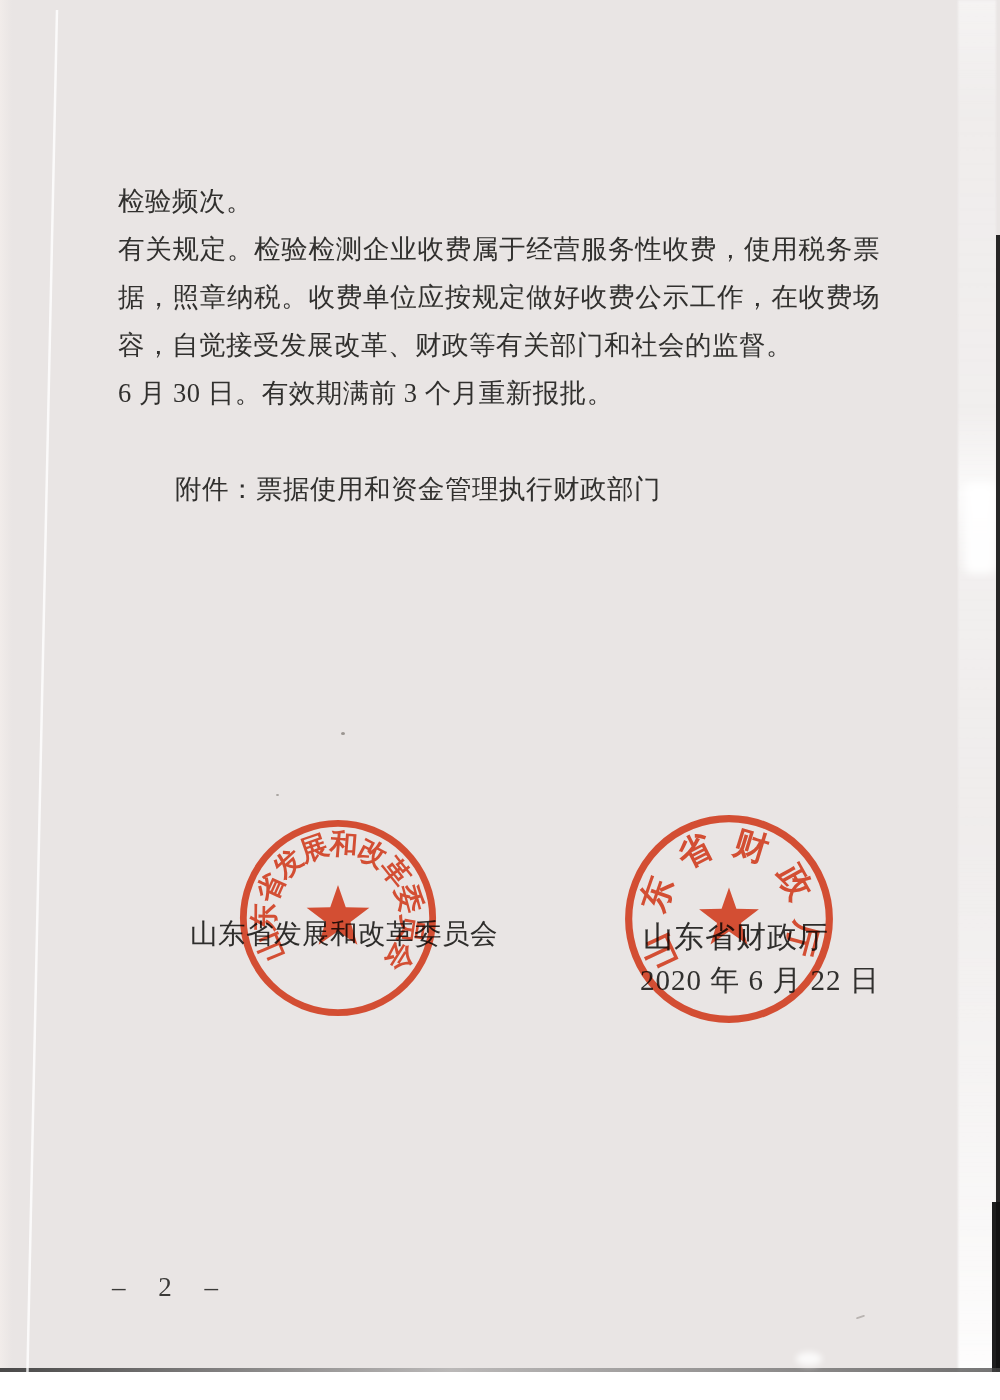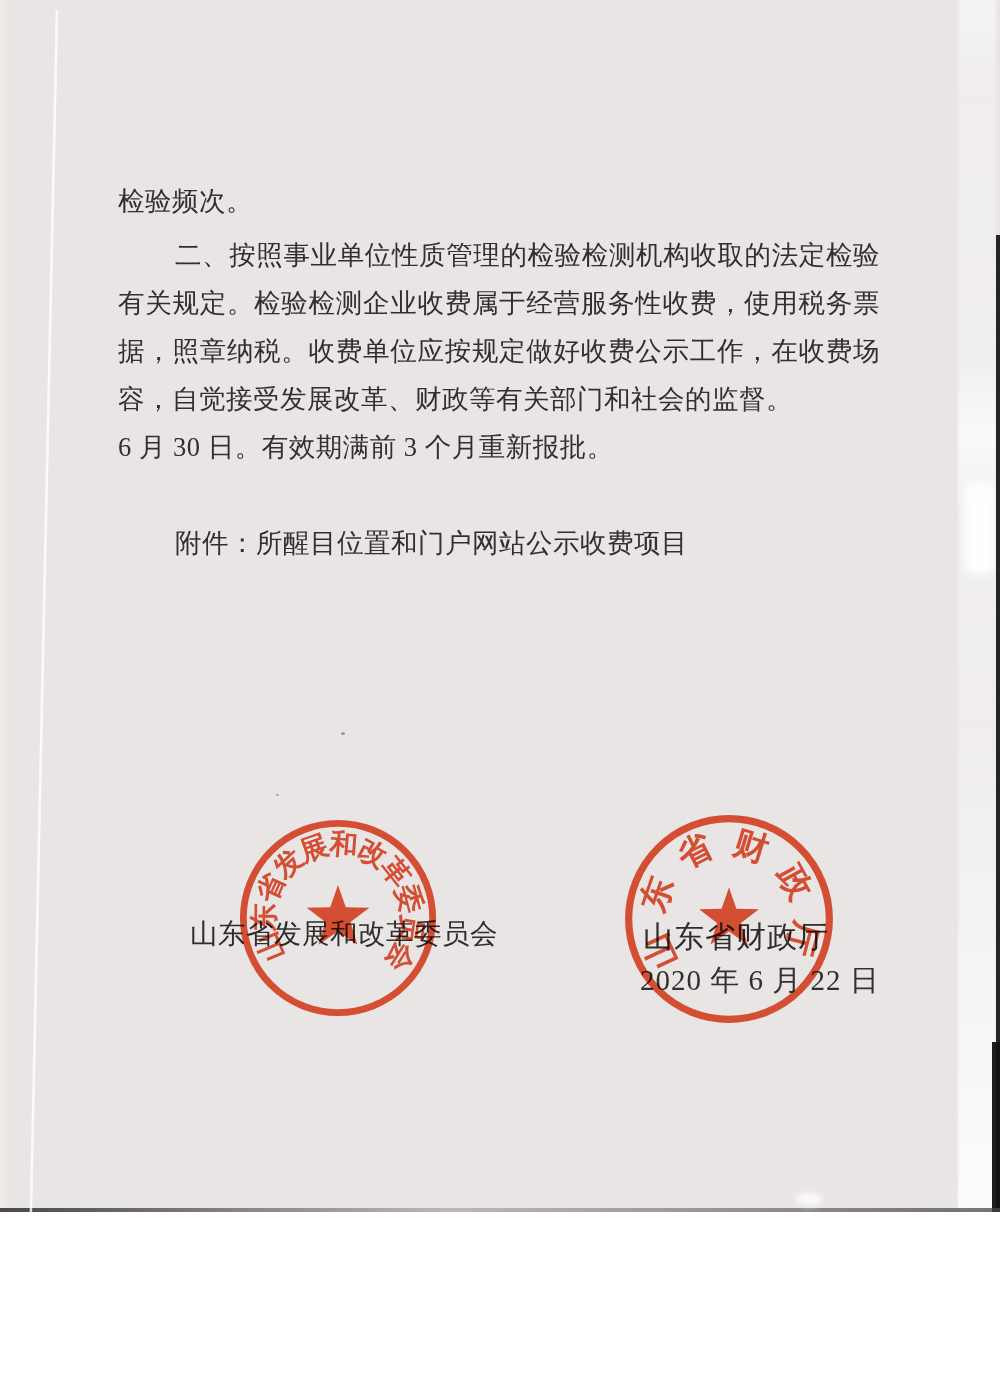--- a/index.html
+++ b/index.html
@@ -1,18 +1,18 @@
 <!DOCTYPE html>
 <html><head>
 <meta charset="utf-8">
 <style>
   html,body { margin:0; padding:0; }
   body { width:1000px; height:1400px; overflow:hidden; }
   #page {
-    position:relative; width:1000px; height:1212px;
+    position:relative; width:1000px; height:1372px;
     background:#e9e5e4;
     font-family:"Liberation Serif","DejaVu Serif",serif;
     overflow:hidden;
   }
   
   .body-text {
     position:absolute; left:118px; top:177px; width:762px;
     font-size:26.5px; line-height:48px; color:#31302e;
     letter-spacing:0.5px;
   }
@@ -58,26 +58,25 @@
     background:rgba(255,255,255,0.8); filter:blur(3px); border-radius:50%; }
   .scanline-svg { left:0; top:0; width:1000px; height:1400px; }
 </style>
 </head>
 <body>
 
 <div id="page" style="background: rgb(233, 229, 228);">
 
   <div class="body-text">
     <div class="line last">检验频次。</div>
-    <div class="line indent para2">二、按照事业单位性质管理的检验检测机构收取的法定检验</div>
     <div class="line">有关规定。检验检测企业收费属于经营服务性收费，使用税务票</div>
     <div class="line">据，照章纳税。收费单位应按规定做好收费公示工作，在收费场</div>
     <div class="line last">容，自觉接受发展改革、财政等有关部门和社会的监督。</div>
     <div class="line last">6 月 30 日。有效期满前 3 个月重新报批。</div>
-    <div class="line indent last attach">附件：所醒目位置和门户网站公示收费项目</div>
+    <div class="line indent last attach">附件：票据使用和资金管理执行财政部门</div>
   </div>
 
   <div class="sig-left">山东省发展和改革委员会</div>
   <div class="sig-right">山东省财政厅</div>
   <div class="date-line">2020 年 6 月 22 日</div>
 
   <svg class="seal" viewBox="0 0 206 206" width="200" height="200" style="left:238px; top:818px;">
     <circle cx="103" cy="103" r="97.5" fill="none" stroke-width="7" stroke="#e64a2a"></circle>
     <polygon points="103,69 111,92 135.3,92.5 115.9,107.2 123,130.5 103,116.6 83,130.5 90.1,107.2 70.7,92.5 95,92" fill="#e64a2a"></polygon>
     <g class="seal-chars">

